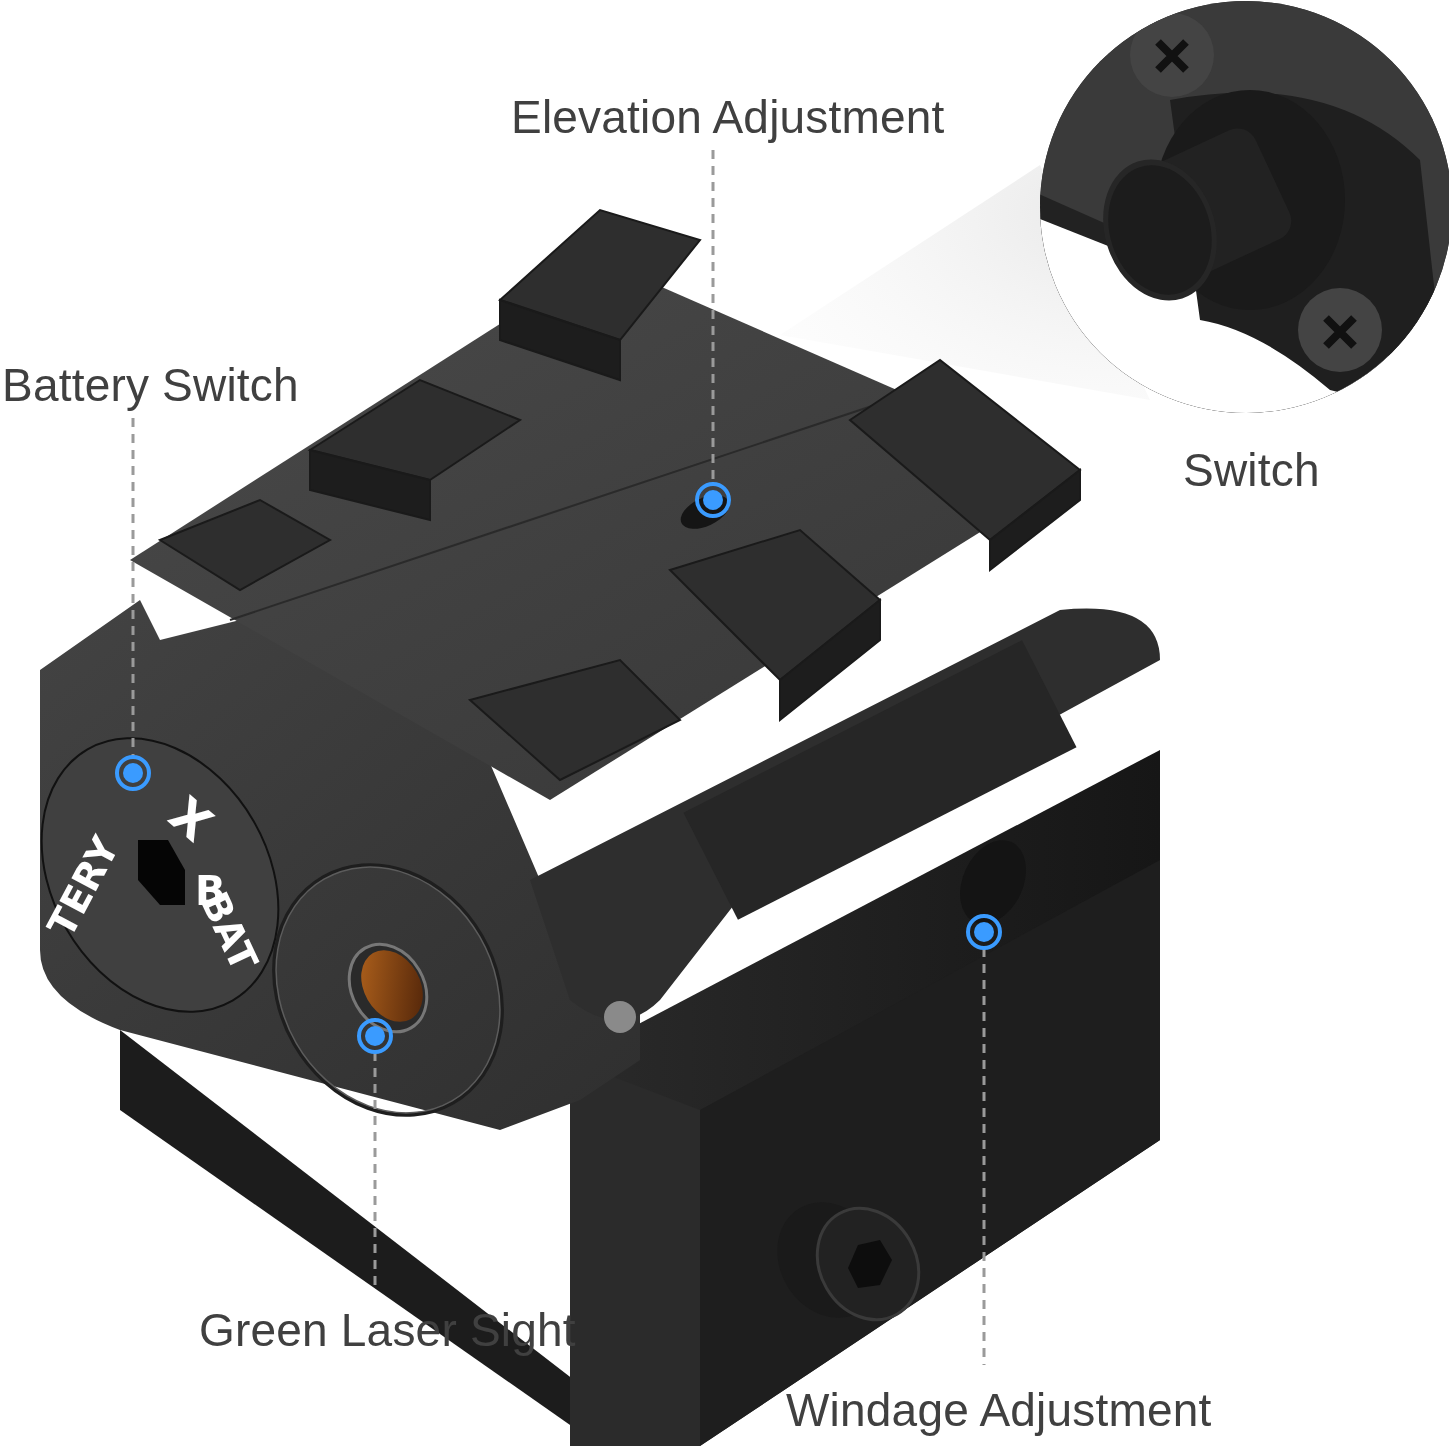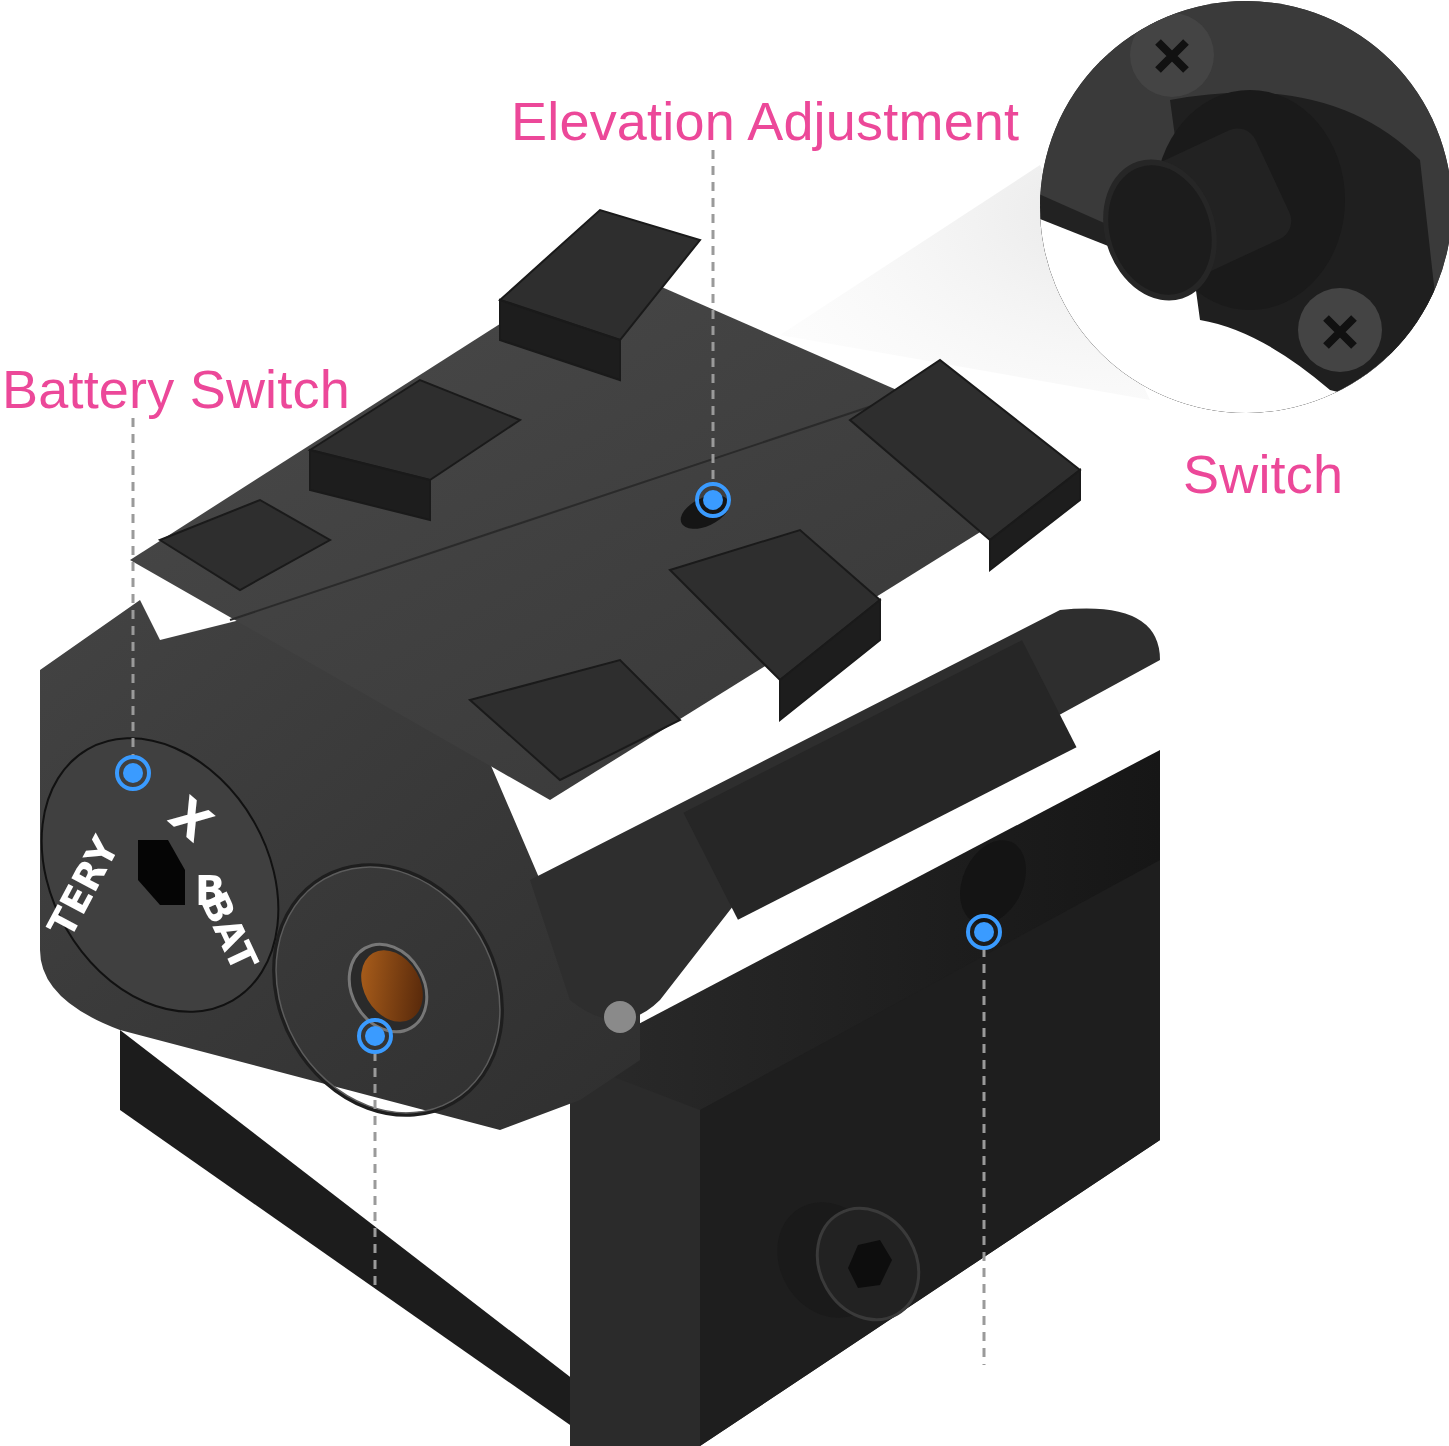--- a/index.html
+++ b/index.html
@@ -1,20 +1,20 @@
 <!DOCTYPE html>
 <html><head>
 <meta charset="utf-8">
 <style>
   html, body { margin: 0; padding: 0; background: #ffffff; }
   body { width: 1449px; height: 1446px; position: relative; overflow: hidden;
          font-family: "Liberation Sans", sans-serif; }
   .stage { position: absolute; left: 0; top: 0; width: 1449px; height: 1446px; }
   .stage svg { position: absolute; left: 0; top: 0; }
-  .label { position: absolute; color: #ec4899; font-size: 54px; line-height: 1; white-space: nowrap;
+  .label { position: absolute; color: #404040; font-size: 46px; line-height: 1; white-space: nowrap;
            font-family: "Liberation Sans", sans-serif; letter-spacing: 0.2px; }
 </style>
 </head>
 <body>
 
 <div class="stage">
 
   <svg width="1449" height="1446" viewBox="0 0 1449 1446">
     <defs>
       <linearGradient id="topGrad" x1="0" y1="0" x2="1" y2="1">
@@ -142,14 +142,16 @@
       <g>
         <circle cx="984" cy="932" r="16" fill="none" stroke="#3a9bff" stroke-width="4"></circle>
         <circle cx="984" cy="932" r="10" fill="#3a9bff"></circle>
       </g>
     </g>
   </svg>
 
   <div class="label" style="left:511px; top:94px;">Elevation Adjustment</div>
   <div class="label" style="left:2px; top:362px;">Battery Switch</div>
   <div class="label" style="left:1183px; top:447px;text-align:right;">Switch</div>
+  <div class="label" style="left:199px; top:1307px;">Green Laser Sight</div>
+  <div class="label" style="left:786px; top:1387px;">Windage Adjustment</div>
 
 </div>
 
 </body></html>

